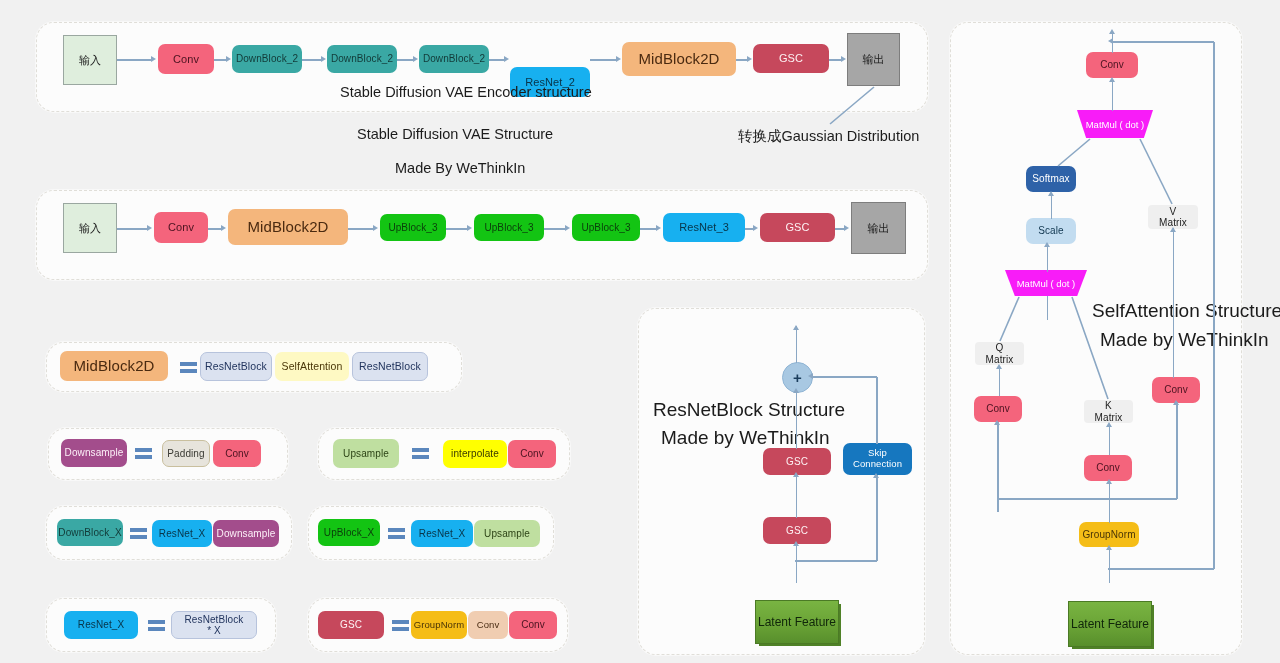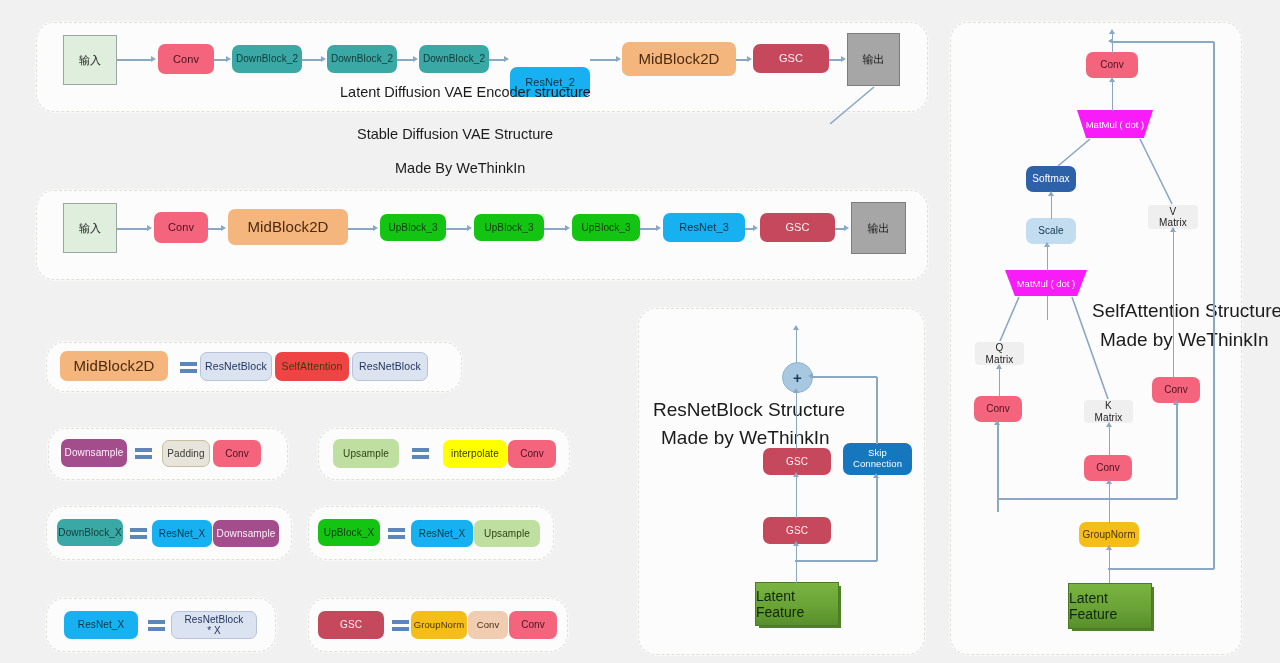--- a/index.html
+++ b/index.html
@@ -40,41 +40,42 @@
   
   .c-input   {background:#dfeedd;border:1px solid #9aa7a0;color:#1c1c1c;}
   .c-output  {background:#a6a6a6;border:1px solid #7d7d7d;color:#1c1c1c;}
   .c-conv    {background:#f4647c;color:#4a1320;}
   .c-down    {background:#3aa8a4;color:#123a38;}
   .c-resnet  {background:#17b0f0;color:#083448;}
   .c-mid     {background:#f4b67c;color:#4a2a10;}
   .c-gsc     {background:#c6485c;color:#fdf2f4;}
   .c-up      {background:#13c413;color:#0b3d0b;}
   .c-rnb     {background:#dbe2f0;border:1px solid #b7c3dc;color:#22355e;}
-  .c-selfatt {background:#ef4444;color:#4a3708;}
+  .c-selfatt {background:#fef9c3;color:#4a3708;}
   .c-downs   {background:#a34d8c;color:#fdf0f8;}
   .c-padding {background:#e7e4dc;border:1px solid #c9bf9e;color:#3a3a33;}
   .c-upsamp  {background:#bfdfa0;color:#2d4416;}
   .c-interp  {background:#ffff00;color:#3a3a00;}
   .c-gnorm   {background:#f5bd17;color:#4a3506;}
   .c-swish   {background:#f0cdb1;color:#4a2d14;}
   .c-softmax {background:#2e62a8;color:#ffffff;}
   .c-scale   {background:#c2dcf0;color:#10364f;}
   .c-skip    {background:#1677bf;color:#ffffff;}
   .c-matrix  {background:#efefef;color:#222;border-radius:4px;}
 
   
   .latent{
     position:absolute;
     background:linear-gradient(180deg,#79b442 0%,#6aa336 55%,#588f2c 100%);
     border:1px solid #4b7a25;
     color:#10260a;
-    font-size:14px;
+    font-size:12px;
     display:flex;align-items:center;justify-content:center;
     box-shadow:3px 3px 0 -1px #4f8127;
+    margin-top:18px;
   }
 
   
   .plus{
     position:absolute;border-radius:50%;
     background:#a8c8e2;border:1px solid #8fb4d4;
     display:flex;align-items:center;justify-content:center;
     color:#1b3d5c;font-size:15px;font-weight:bold;
   }
 
@@ -123,37 +124,38 @@
   <div class="node sq c-input" style="left:63px;top:35px;width:54px;height:50px;font-size:11px;">输入</div>
   <div class="node c-conv" style="left:158px;top:44px;width:56px;height:30px;font-size:11px;">Conv</div>
   <div class="node c-down" style="left:232px;top:45px;width:70px;height:28px;">DownBlock_2</div>
   <div class="node c-down" style="left:327px;top:45px;width:70px;height:28px;">DownBlock_2</div>
   <div class="node c-down" style="left:419px;top:45px;width:70px;height:28px;">DownBlock_2</div>
   <div class="node c-resnet" style="left:510px;top:44px;width:80px;height:30px;font-size:11px;margin-top:23px;">ResNet_2</div>
   <div class="node c-mid big" style="left:622px;top:42px;width:114px;height:34px;">MidBlock2D</div>
   <div class="node c-gsc" style="left:753px;top:44px;width:76px;height:29px;font-size:11px;">GSC</div>
   <div class="node sq c-output" style="left:847px;top:33px;width:53px;height:53px;font-size:11px;">输出</div>
 
-  <div class="txt t-cap" style="left:340px;top:84px;">Latent Diffusion VAE Encoder structure</div>
+  <div class="txt t-cap" style="left:340px;top:84px;">Stable Diffusion VAE Encoder structure</div>
 
   <div class="panel" style="left:36px;top:190px;width:890px;height:88px;"></div>
 
   <div class="node sq c-input" style="left:63px;top:203px;width:54px;height:50px;font-size:11px;">输入</div>
   <div class="node c-conv" style="left:154px;top:212px;width:54px;height:31px;font-size:11px;">Conv</div>
   <div class="node c-mid big" style="left:228px;top:209px;width:120px;height:36px;">MidBlock2D</div>
   <div class="node c-up" style="left:380px;top:214px;width:66px;height:27px;">UpBlock_3</div>
   <div class="node c-up" style="left:474px;top:214px;width:70px;height:27px;">UpBlock_3</div>
   <div class="node c-up" style="left:572px;top:214px;width:68px;height:27px;">UpBlock_3</div>
   <div class="node c-resnet" style="left:663px;top:213px;width:82px;height:29px;font-size:11px;">ResNet_3</div>
   <div class="node c-gsc" style="left:760px;top:213px;width:75px;height:29px;font-size:11px;">GSC</div>
   <div class="node sq c-output" style="left:851px;top:202px;width:55px;height:52px;font-size:11px;">输出</div>
 
 
   <div class="txt t-cap" style="left:357px;top:126px;">Stable Diffusion VAE Structure</div>
   <div class="txt t-cap" style="left:395px;top:160px;">Made By WeThinkIn</div>
+  <div class="txt t-cap" style="left:738px;top:127px;">转换成Gaussian Distribution</div>
 
   <div class="panel" style="left:46px;top:342px;width:414px;height:48px;"></div>
   <div class="node c-mid big" style="left:60px;top:351px;width:108px;height:30px;">MidBlock2D</div>
   <div class="eq" style="left:180px;top:361px;"></div>
   <div class="node c-rnb med" style="left:200px;top:352px;width:72px;height:29px;font-size:10.5px;">ResNetBlock</div>
   <div class="node c-selfatt" style="left:275px;top:352px;width:74px;height:29px;font-size:10.5px;">SelfAttention</div>
   <div class="node c-rnb" style="left:352px;top:352px;width:76px;height:29px;font-size:10.5px;">ResNetBlock</div>
 
   <div class="panel" style="left:48px;top:428px;width:238px;height:50px;"></div>
   <div class="node c-downs" style="left:61px;top:439px;width:66px;height:28px;">Downsample</div>

